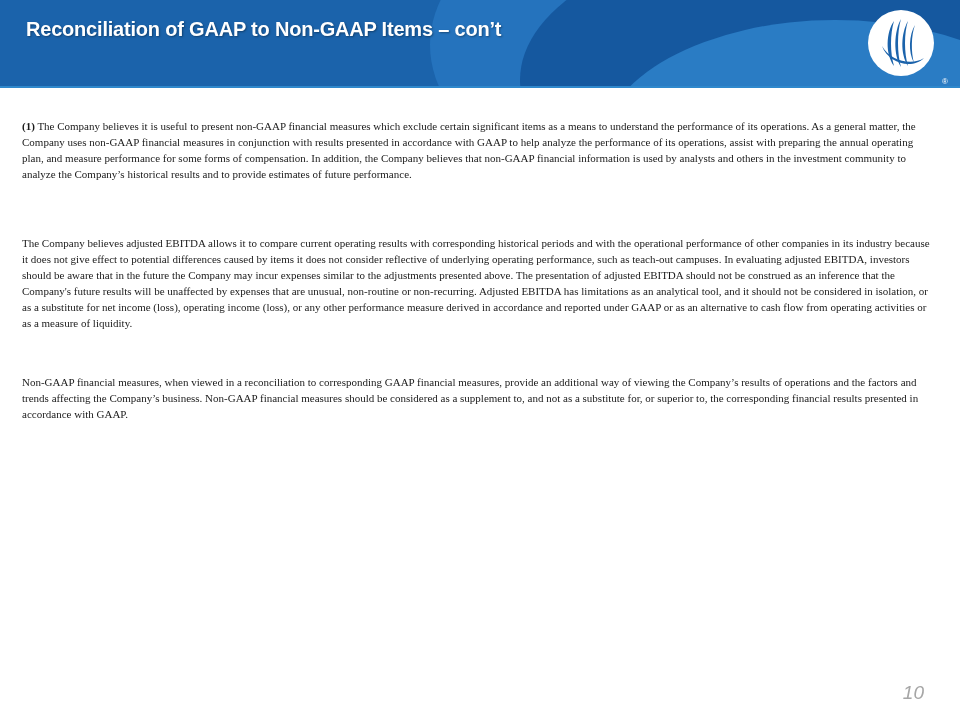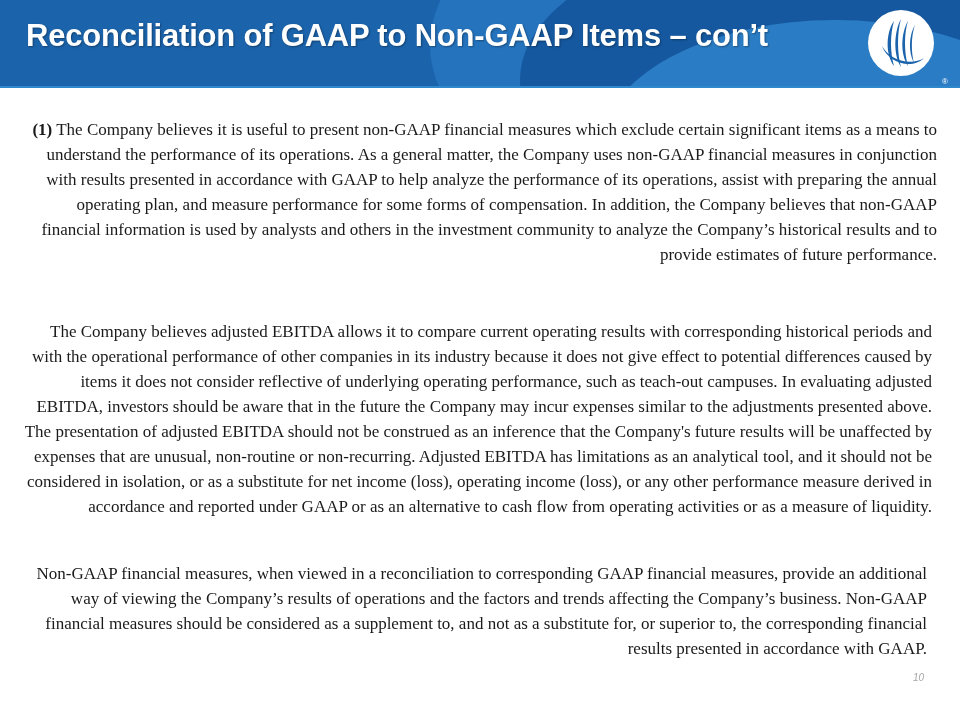--- a/index.html
+++ b/index.html
@@ -66,21 +66,21 @@
     border-radius: 50%;
     background: #0f4d90;
     opacity: 0.85;
   }
   .header-title {
     position: absolute;
     left: 26px;
     top: 18px;
     font-family: "Liberation Sans", sans-serif;
     font-weight: bold;
-    font-size: 31px;
+    font-size: 20px;
     color: #ffffff;
     letter-spacing: -0.2px;
     text-shadow: 1px 1px 2px rgba(0,0,0,0.35);
     white-space: nowrap;
   }
   .header-rule {
     position: absolute;
     left: 0;
     top: 86px;
     width: 960px;
@@ -108,38 +108,38 @@
 
   
   .body {
     position: absolute;
     left: 22px;
     top: 118px;
     width: 920px;
   }
   .para {
     font-family: "Liberation Serif", serif;
-    font-size: 17px;
+    font-size: 11px;
     line-height: 1.47;
     color: #1a1a1a;
-    text-align: right;
+    text-align: left;
     margin: 0 0 36px 0;
   }
   .para.p1 { width: 915px; margin-bottom: 52px; }
   .para.p2 { width: 910px; margin-bottom: 42px; }
   .para.p3 { width: 905px; margin-bottom: 0; }
   .lead-num { font-weight: bold; }
 
   
   .page-number {
     position: absolute;
     right: 36px;
-    bottom: 37px;
+    bottom: 16px;
     font-family: "Liberation Sans", sans-serif;
-    font-size: 10px;
+    font-size: 19px;
     color: #a6a6a6;
     font-style: italic;
   }
 </style>
 </head>
 <body>
 
 <div class="slide">
 
   <div class="header">

